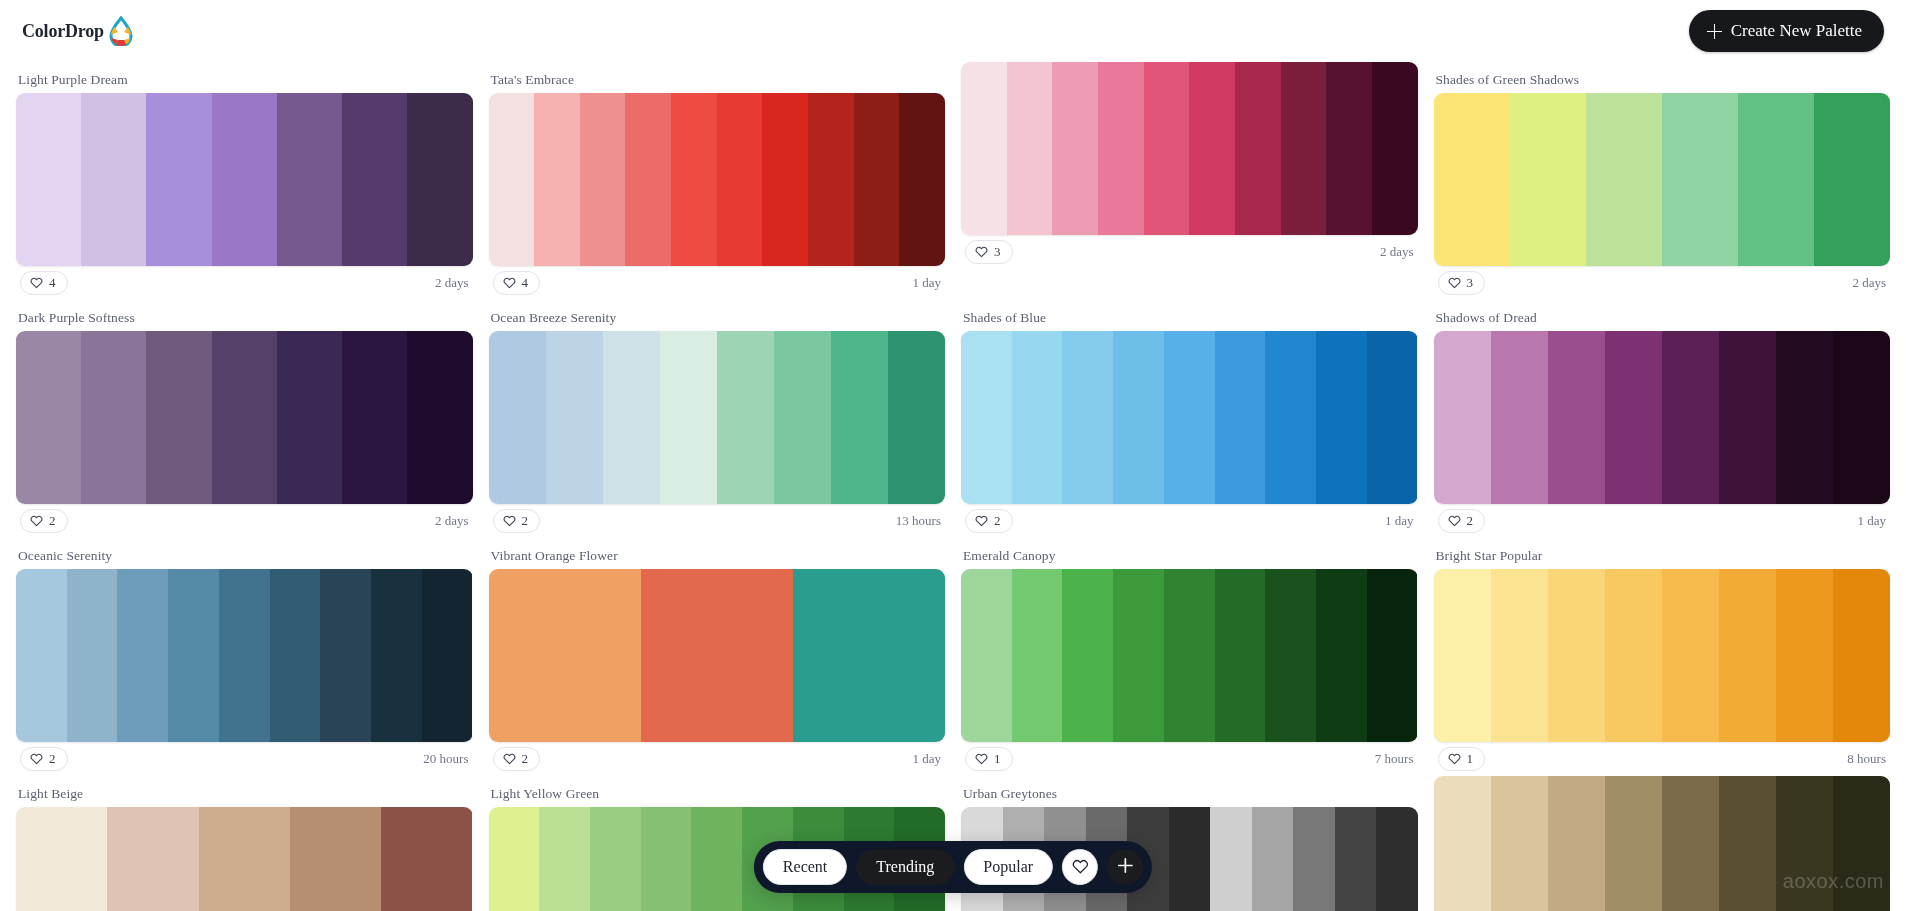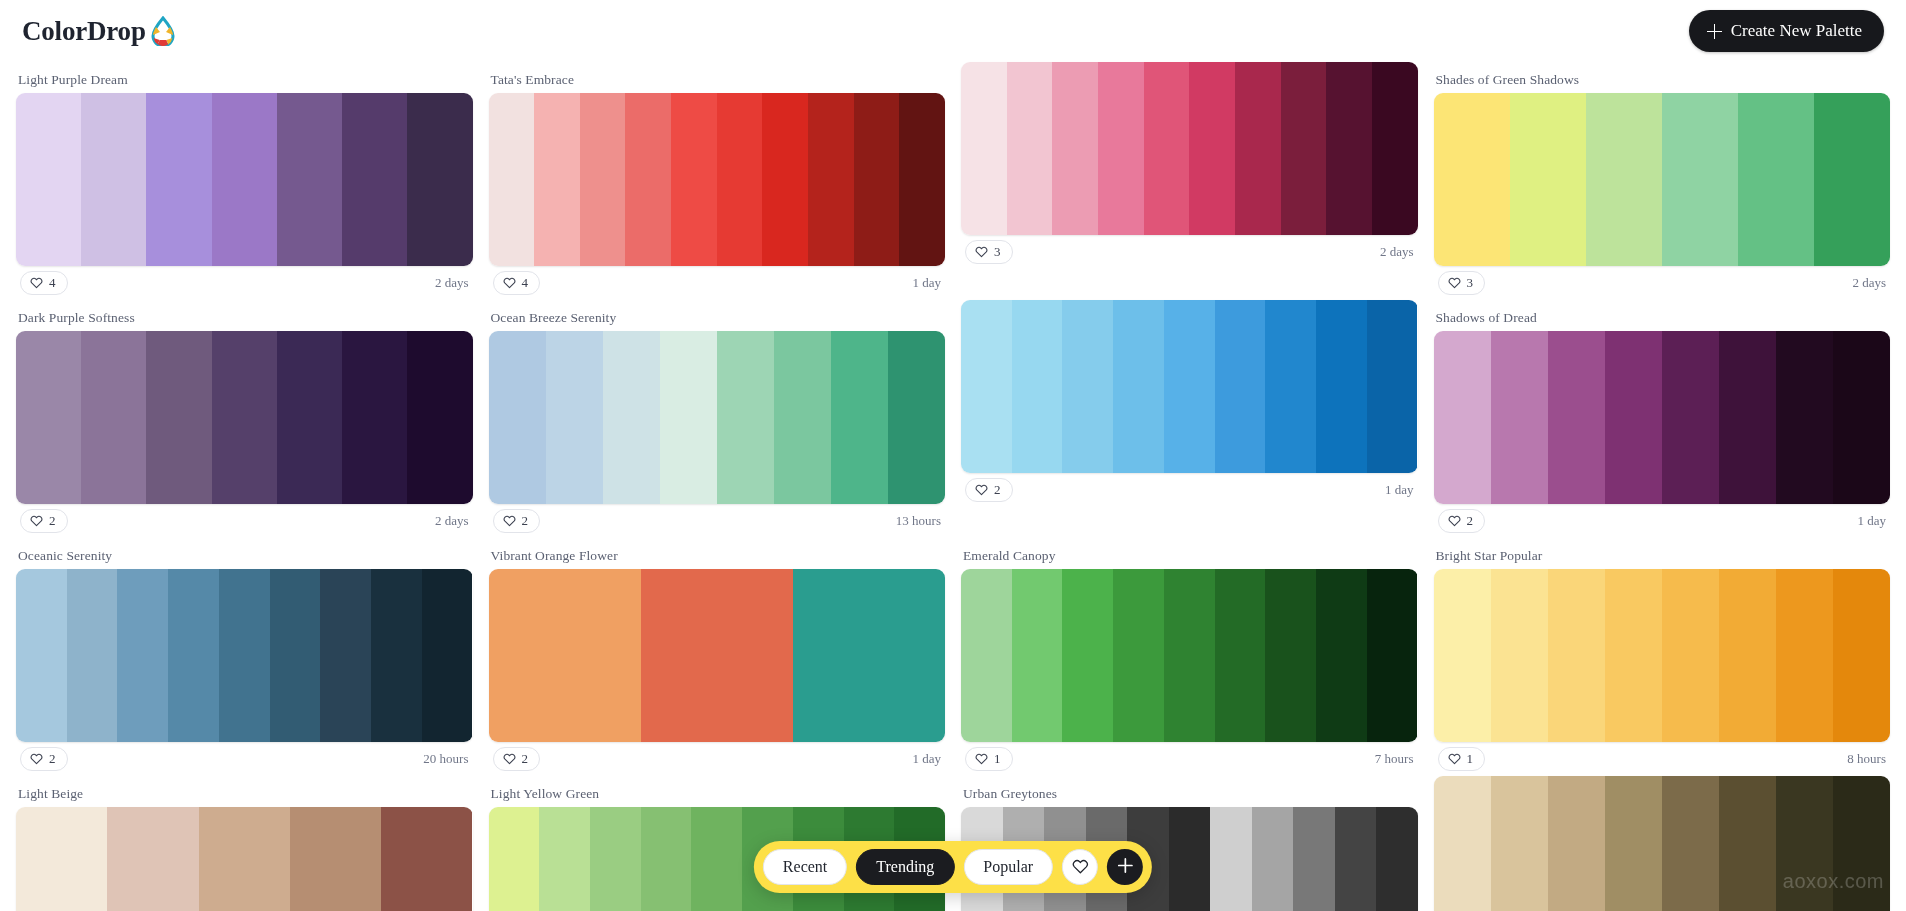--- a/index.html
+++ b/index.html
@@ -19,21 +19,21 @@
     padding: 0 22px 0 22px;
     background: #ffffff;
   }
   .brand {
     display: flex;
     align-items: center;
     gap: 2px;
   }
   .brand-text {
     font-family: "Liberation Serif", serif;
-    font-size: 27px;
+    font-size: 18px;
     font-weight: 700;
     color: #1f2430;
     letter-spacing: -0.2px;
   }
   .brand-drop { width: 26px; height: 30px; display:block; margin-left:2px; }
 
   .create-btn {
     display: flex;
     align-items: center;
     gap: 9px;
@@ -114,21 +114,21 @@
 
   
   .toolbar {
     position: absolute;
     left: 50%;
     transform: translateX(-50%);
     bottom: 18px;
     display: flex;
     align-items: center;
     gap: 9px;
-    background: #fde047;
+    background: #0f172a;
     border-radius: 999px;
     padding: 8px 9px;
     box-shadow: 0 4px 18px rgba(0,0,0,.18);
     z-index: 20;
   }
   .tb-chip {
     border: 1px solid #e3e5ea;
     background: #fff;
     border-radius: 999px;
     padding: 8px 19px;
@@ -334,20 +334,21 @@
             <svg class="heart" viewBox="0 0 24 22">
               <path d="M12 20.5 L3.6 12.2 a5.2 5.2 0 0 1 7.4-7.3 L12 6 l1-1.1 a5.2 5.2 0 0 1 7.4 7.3 Z" fill="none" stroke="#3c4150" stroke-width="2" stroke-linejoin="round"></path>
             </svg>
           </span>
           <span class="like-count">2</span>
         </div>
         <div class="time-text">13 hours</div>
       </div>
     </div>
     <div class="card">
+      <div class="card-title">Shades of Blue</div>
       <div class="swatches">
         <div class="sw" title="#A9E0F2" style="background: rgb(169, 224, 242);"></div>
         <div class="sw" title="#97D8F0" style="background: rgb(151, 216, 240);"></div>
         <div class="sw" title="#85CCEC" style="background: rgb(133, 204, 236);"></div>
         <div class="sw" title="#6DBFEA" style="background: rgb(109, 191, 234);"></div>
         <div class="sw" title="#57B1E8" style="background: rgb(87, 177, 232);"></div>
         <div class="sw" title="#3D9BDD" style="background: rgb(61, 155, 221);"></div>
         <div class="sw" title="#2187CE" style="background: rgb(33, 135, 206);"></div>
         <div class="sw" title="#0D73BC" style="background: rgb(13, 115, 188);"></div>
         <div class="sw" title="#0A64A8" style="background: rgb(10, 100, 168);"></div>

